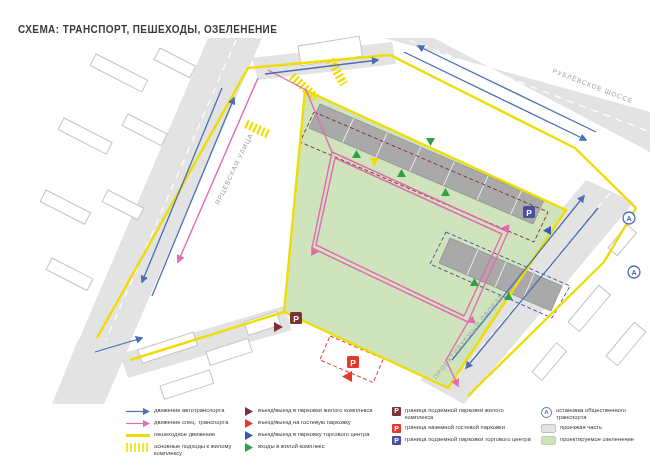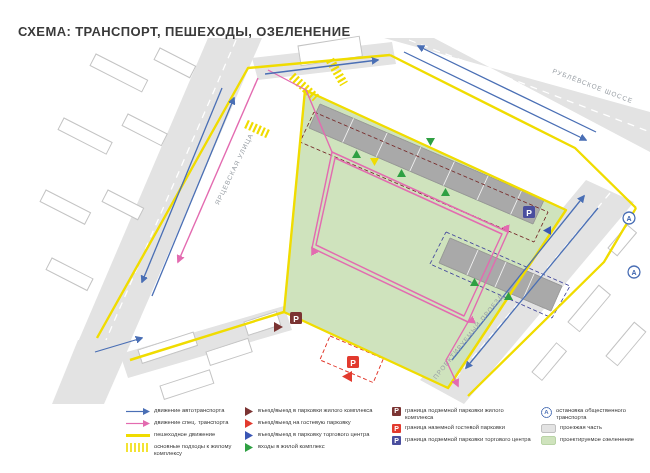--- a/index.html
+++ b/index.html
@@ -1,18 +1,18 @@
 <!DOCTYPE html>
 <html><head>
 <meta charset="utf-8">
 <style>
   html,body{margin:0;padding:0;}
   body{width:650px;height:473px;background:#ffffff;position:relative;overflow:hidden;
        font-family:"Liberation Sans", sans-serif;color:#333;}
-  .page-title{position:absolute;left:18px;top:24px;font-size:13px;font-weight:bold;
+  .page-title{position:absolute;left:18px;top:24px;font-size:10px;font-weight:bold;
               letter-spacing:.4px;color:#3a3a3a;}
   svg.map{position:absolute;left:0;top:0;}
   
   .legend{position:absolute;left:126px;top:407px;display:flex;gap:9px;font-size:5.8px;
           color:#3a3a3a;}
   .lcol{display:flex;flex-direction:column;gap:3px;}
   .c1{width:110px}.c2{width:138px}.c3{width:140px}.c4{width:112px}
   .litem{display:flex;align-items:flex-start;gap:4px;line-height:1.25;}
   .sw{flex:0 0 auto;display:inline-flex;align-items:center;justify-content:center;margin-top:0;}
   .ltxt{display:block;}

